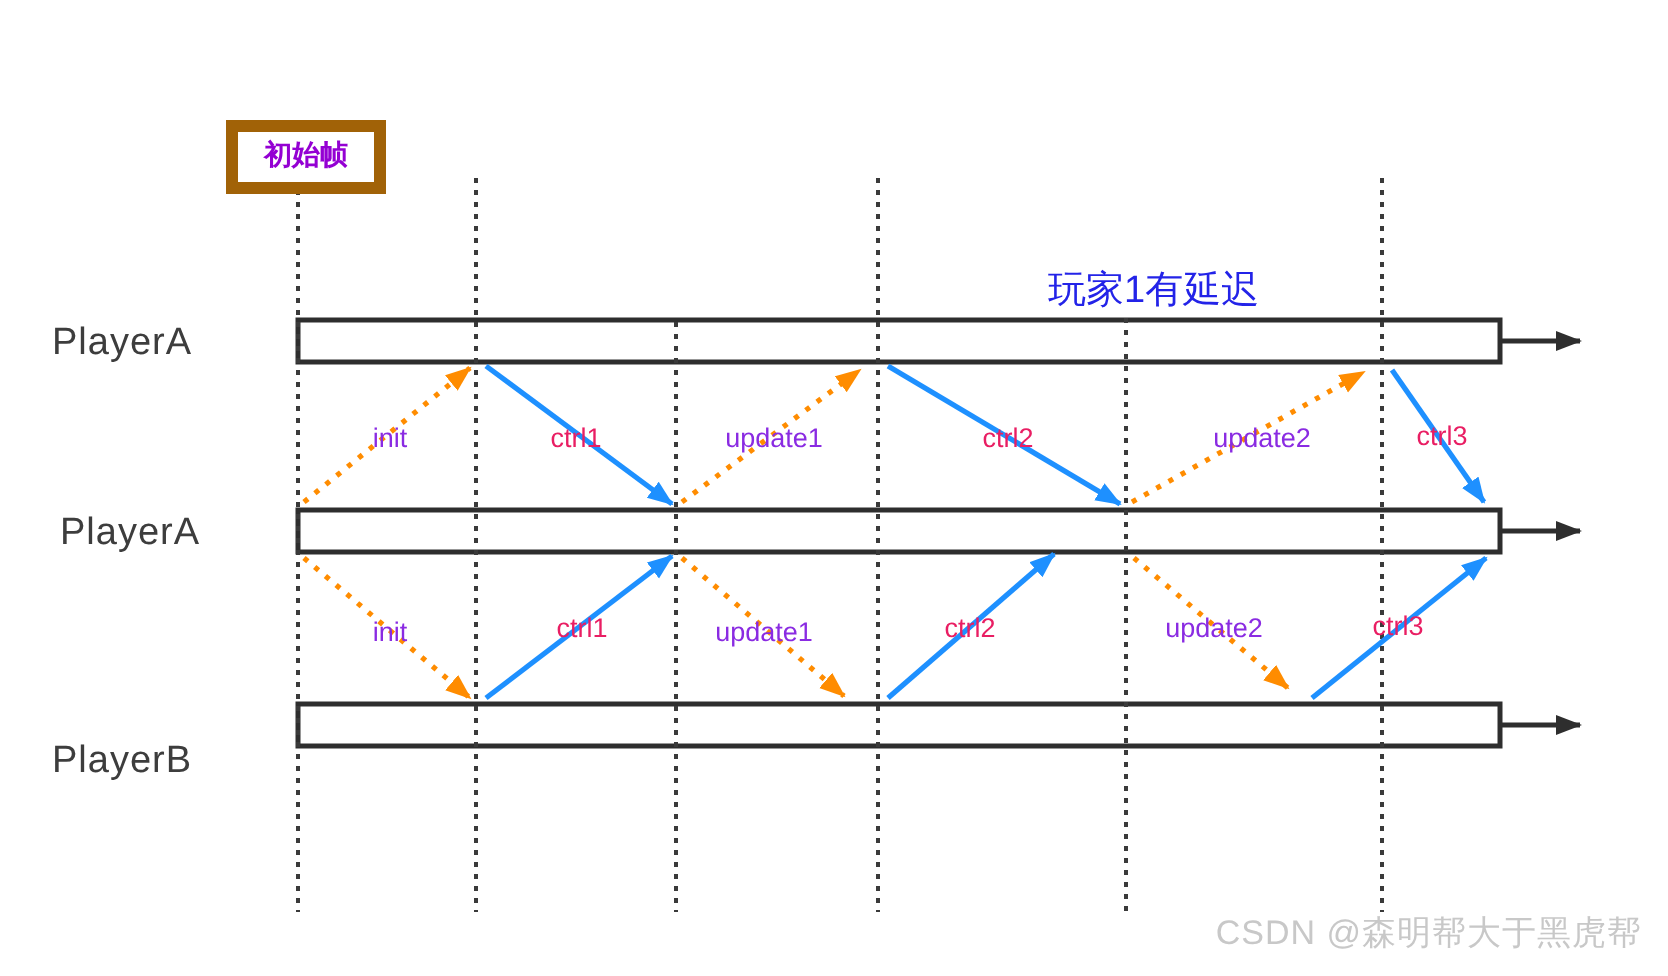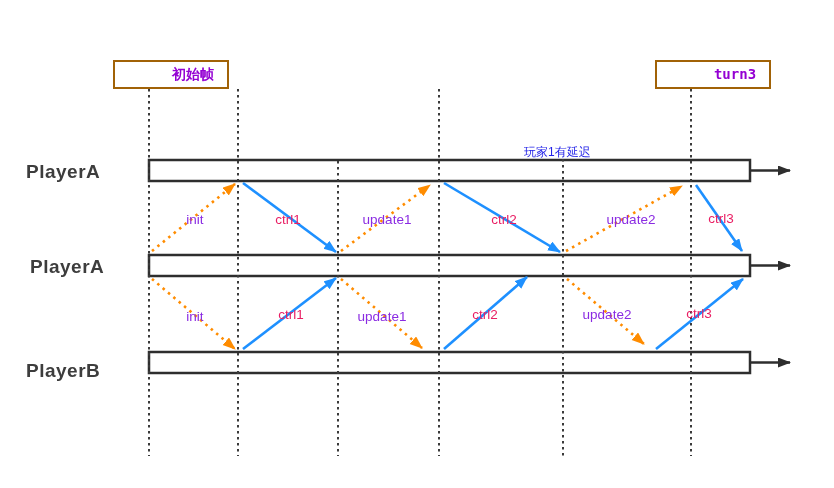--- a/index.html
+++ b/index.html
@@ -1,25 +1,25 @@
 <!DOCTYPE html>
 <html><head>
 <meta charset="utf-8">
 <style>
   html,body{margin:0;padding:0;background:#fff;}
   #stage{position:relative;width:834px;height:488px;background:#ffffff;overflow:hidden;
          font-family:"Liberation Sans","DejaVu Sans",sans-serif;}
   #diagram-svg{position:absolute;left:0;top:0;}
-  .turn-box{position:absolute;top:60px;width:68px;height:25px;border:2px solid #a16207;
+  .turn-box{position:absolute;top:60px;width:68px;height:25px;border:6px solid #a16207;
             background:#fff;text-align:center;line-height:25px;
             font-family:"DejaVu Sans Mono","DejaVu Sans",monospace;
-            font-weight:bold;font-size:14px;color:#9400d3;z-index:3;padding-left:44px;}
-  .lane-label{position:absolute;font-weight:bold;font-size:19px;color:#3d3d3d;
+            font-weight:bold;font-size:14px;color:#9400d3;z-index:3;}
+  .lane-label{position:absolute;font-weight:normal;font-size:19px;color:#3d3d3d;
               letter-spacing:0.5px;z-index:3;}
-  #latency-note{position:absolute;left:524px;top:144px;font-size:12px;color:#2323e8;z-index:3;}
+  #latency-note{position:absolute;left:524px;top:132px;font-size:19px;color:#2323e8;z-index:3;}
   #watermark{position:absolute;right:13px;top:455px;font-size:17px;color:#c8c8c8;
              letter-spacing:0.5px;z-index:3;}
   .svg-flow-label{font-family:"Liberation Sans","DejaVu Sans",sans-serif;font-size:13.5px;}
 </style>
 </head>
 <body>
 
 <div id="stage">
   <svg id="diagram-svg" width="834" height="488" viewBox="0 0 834 488">
       <defs>
@@ -65,21 +65,21 @@
       <text x="631" y="219" text-anchor="middle" dominant-baseline="central" class="svg-flow-label" fill="#8a2be2">update2</text>
       <line x1="567" y1="279" x2="644" y2="344" stroke="#ff8c00" stroke-width="2.6" marker-end="url(#mh-update)" stroke-dasharray="2.5 4.5"></line>
       <text x="607" y="314" text-anchor="middle" dominant-baseline="central" class="svg-flow-label" fill="#8a2be2">update2</text>
       <line x1="696" y1="185" x2="742" y2="251" stroke="#1e90ff" stroke-width="2.6" marker-end="url(#mh-ctrl)"></line>
       <text x="721" y="218" text-anchor="middle" dominant-baseline="central" class="svg-flow-label" fill="#e91e63">ctrl3</text>
       <line x1="656" y1="349" x2="743" y2="279" stroke="#1e90ff" stroke-width="2.6" marker-end="url(#mh-ctrl)"></line>
       <text x="699" y="313" text-anchor="middle" dominant-baseline="central" class="svg-flow-label" fill="#e91e63">ctrl3</text>
     </svg>
 
   <div class="turn-box" style="left:113px">初始帧</div>
-  <div class="turn-box" style="left:655px">turn3</div>
 
   <div class="lane-label" style="left:26px;top:161px">PlayerA</div>
   <div class="lane-label" style="left:30px;top:256px">PlayerA</div>
-  <div class="lane-label" style="left:26px;top:360px">PlayerB</div>
+  <div class="lane-label" style="left:26px;top:370px">PlayerB</div>
 
   <div id="latency-note">玩家1有延迟</div>
 
+  <div id="watermark">CSDN @森明帮大于黑虎帮</div>
 </div>
 
 </body></html>

